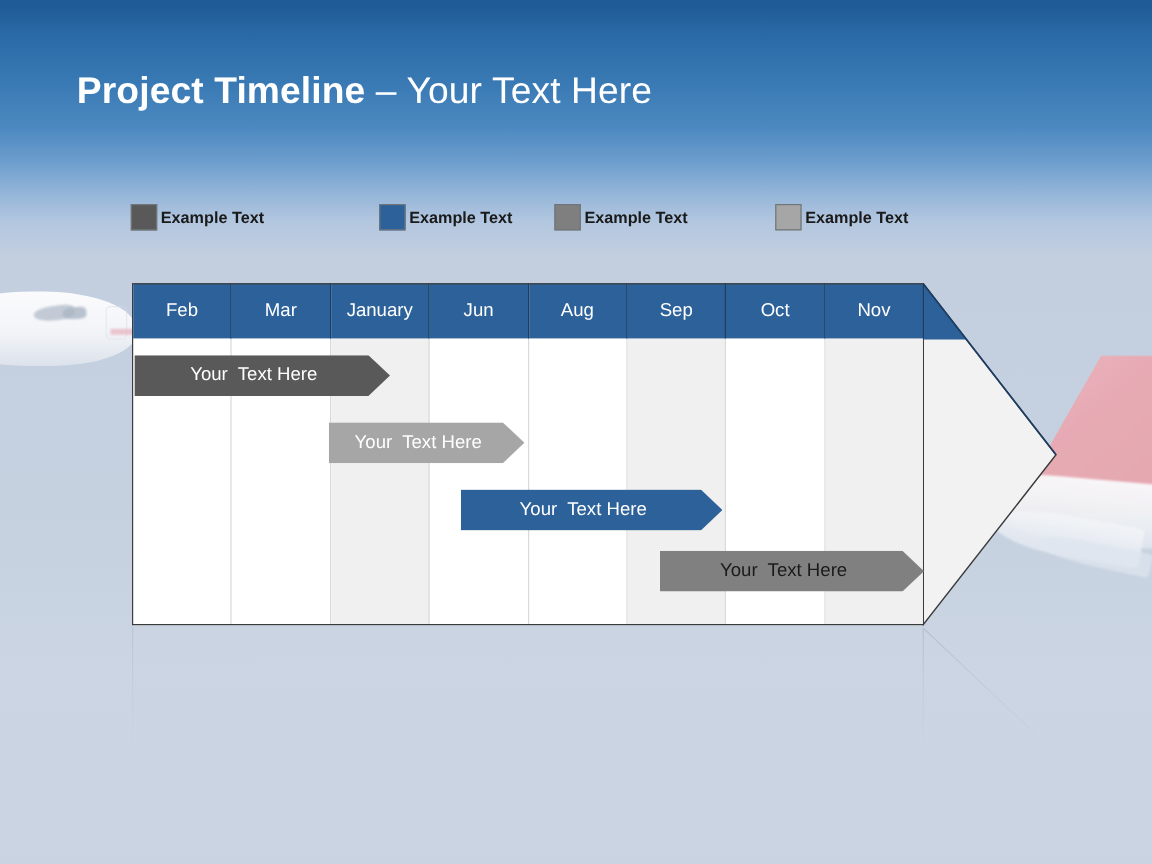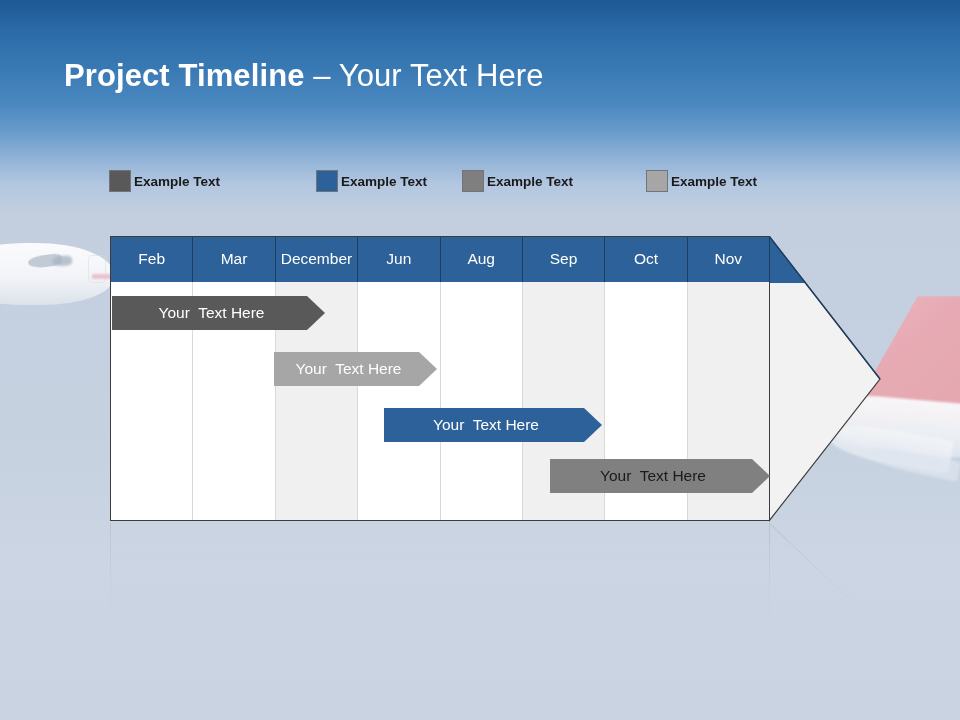--- a/index.html
+++ b/index.html
@@ -367,21 +367,21 @@
 
   <div id="chart">
     <div class="grid" id="grid">
         <div class="col">
           <div class="hcell">Feb</div>
         </div>
         <div class="col">
           <div class="hcell">Mar</div>
         </div>
         <div class="col shade">
-          <div class="hcell">December</div>
+          <div class="hcell">January</div>
         </div>
         <div class="col">
           <div class="hcell">Jun</div>
         </div>
         <div class="col">
           <div class="hcell">Aug</div>
         </div>
         <div class="col shade">
           <div class="hcell">Sep</div>
         </div>

